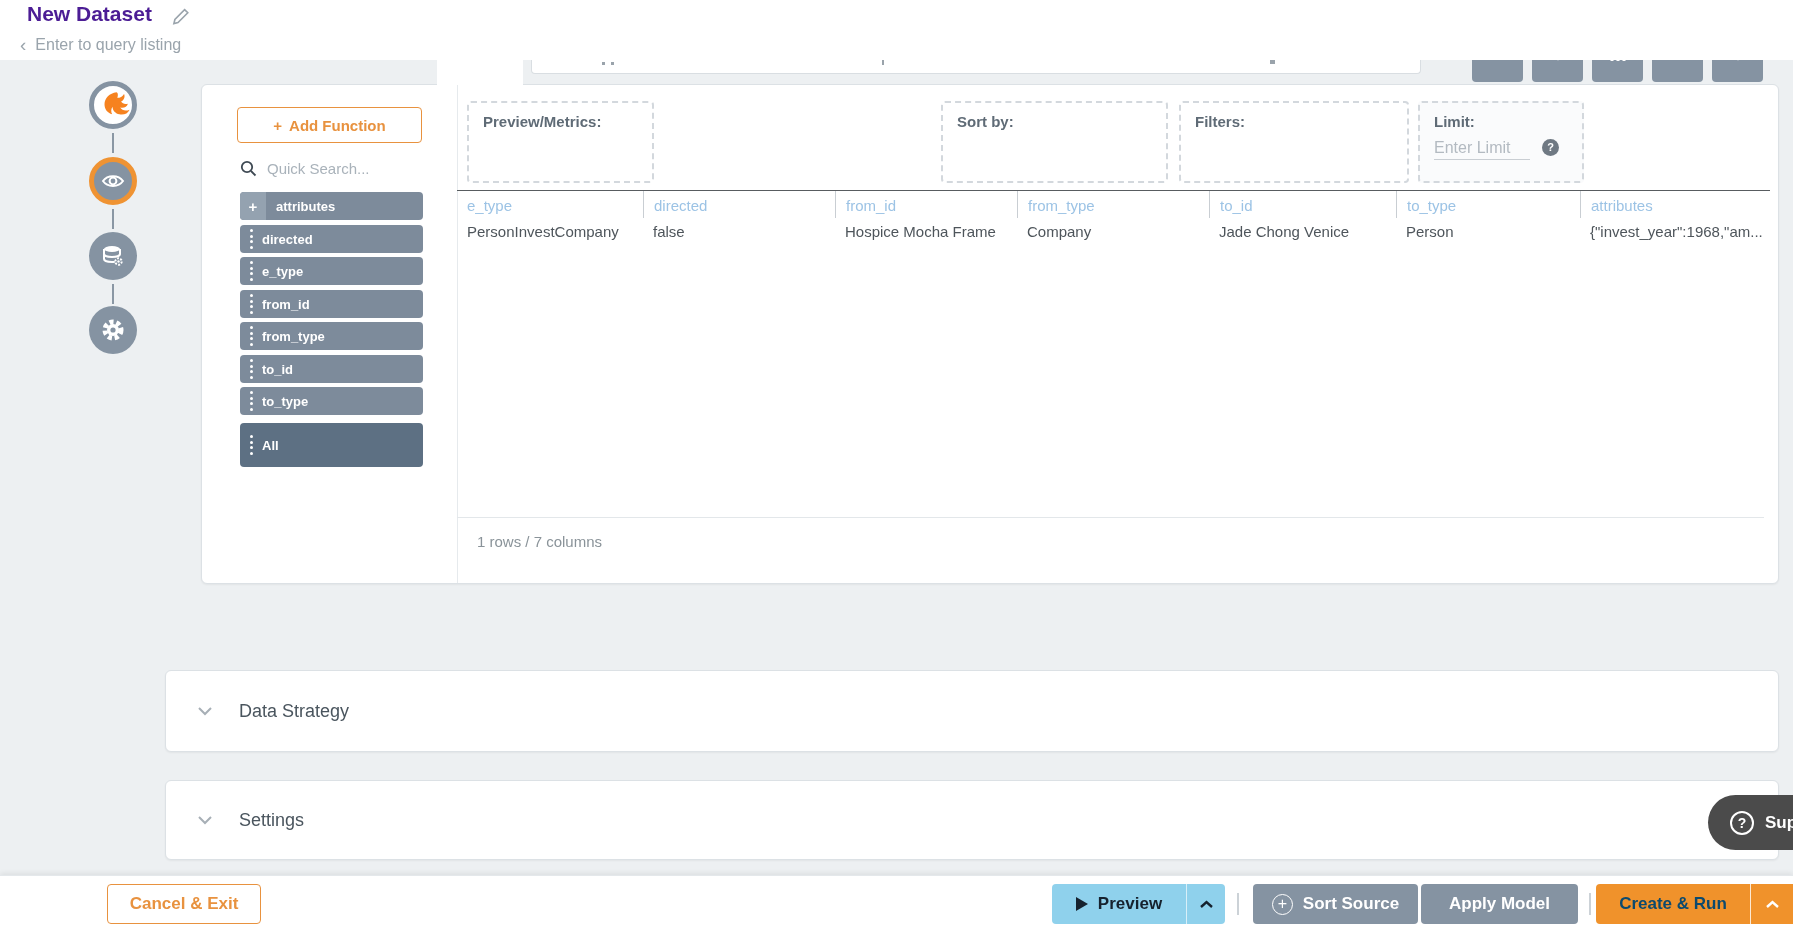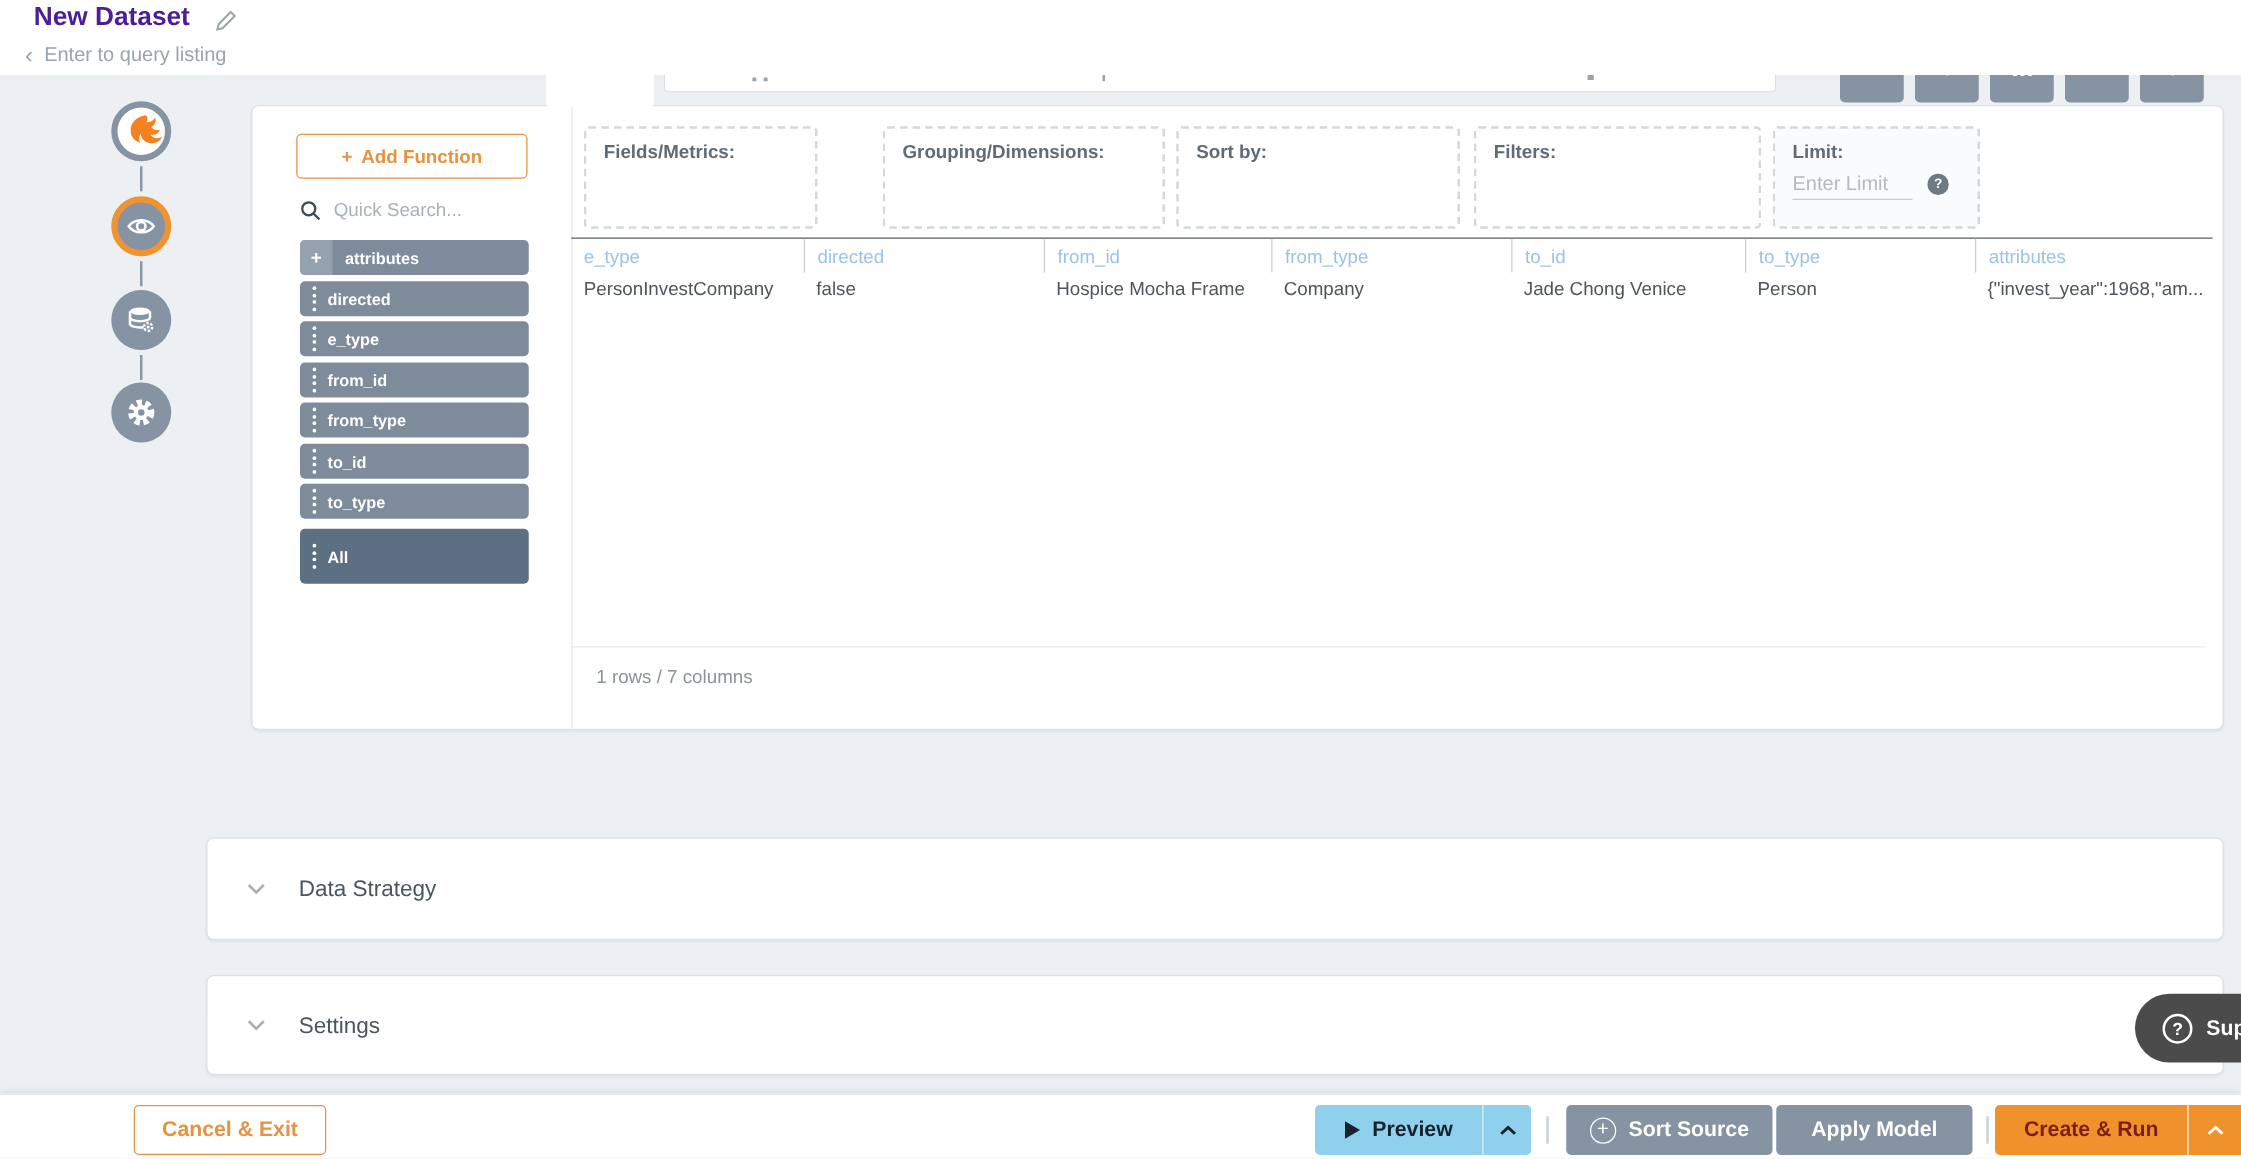--- a/index.html
+++ b/index.html
@@ -87,21 +87,21 @@
   .chevbtn{cursor:pointer;display:flex;align-items:center}
 
   
   .footer{position:absolute;left:0;top:875px;width:1793px;height:52px;background:#fff;z-index:10;
           border-top:1px solid #E4E8EB;box-shadow:0 -2px 5px rgba(0,0,0,.07)}
   .fbtn{position:absolute;top:8px;height:40px;box-sizing:border-box;border-radius:4px;cursor:pointer;
         display:flex;align-items:center;justify-content:center;font-size:17px;font-weight:700;gap:10px}
   .outline{border:1px solid #E8923F;color:#E8923F;background:#fff}
   .blue{background:#8FD1EC;color:#16222E}
   .grayb{background:#8593A2;color:#fff}
-  .orangeb{background:#F0922B;color:#7f1d1d}
+  .orangeb{background:#F0922B;color:#0c4a6e}
   .caretpart{justify-content:center}
   .play{width:0;height:0;border-left:12px solid #16222E;border-top:7px solid transparent;
         border-bottom:7px solid transparent}
   .pluscirc{width:21px;height:21px;border:1.5px solid #fff;border-radius:50%;box-sizing:border-box;
             font-size:16px;font-weight:400;line-height:18px;text-align:center}
   .sep{position:absolute;top:17px;width:2px;height:22px;background:#CCD2D7}
 
   
   .pill{position:absolute;left:1708px;top:795px;width:120px;height:55px;background:#4B4B4B;z-index:12;
         border-radius:28px 0 0 28px;display:flex;align-items:center;gap:11px;padding-left:22px;
@@ -282,24 +282,21 @@
     <span class="dots">
         <i></i>
         <i></i>
         <i></i>
         <i></i>
       </span>
     <span>All</span>
   </div>
 
   <div class="zone" style="left:467px;width:187px">
-    <span class="zlabel">Fields/Metrics:</span>
-  </div>
-  <div class="zone" style="left:706px;width:226px">
-    <span class="zlabel">Grouping/Dimensions:</span>
+    <span class="zlabel">Preview/Metrics:</span>
   </div>
   <div class="zone" style="left:1179px;width:230px">
     <span class="zlabel">Filters:</span>
   </div>
   <div class="zone" style="left:941px;width:227px">
     <span class="zlabel">Sort by:</span>
   </div>
   <div class="zone limitbox" style="left:1418px;width:166px">
     <span class="zlabel">Limit:</span>
     <input class="limitinput" type="text" placeholder="Enter Limit" style="">

